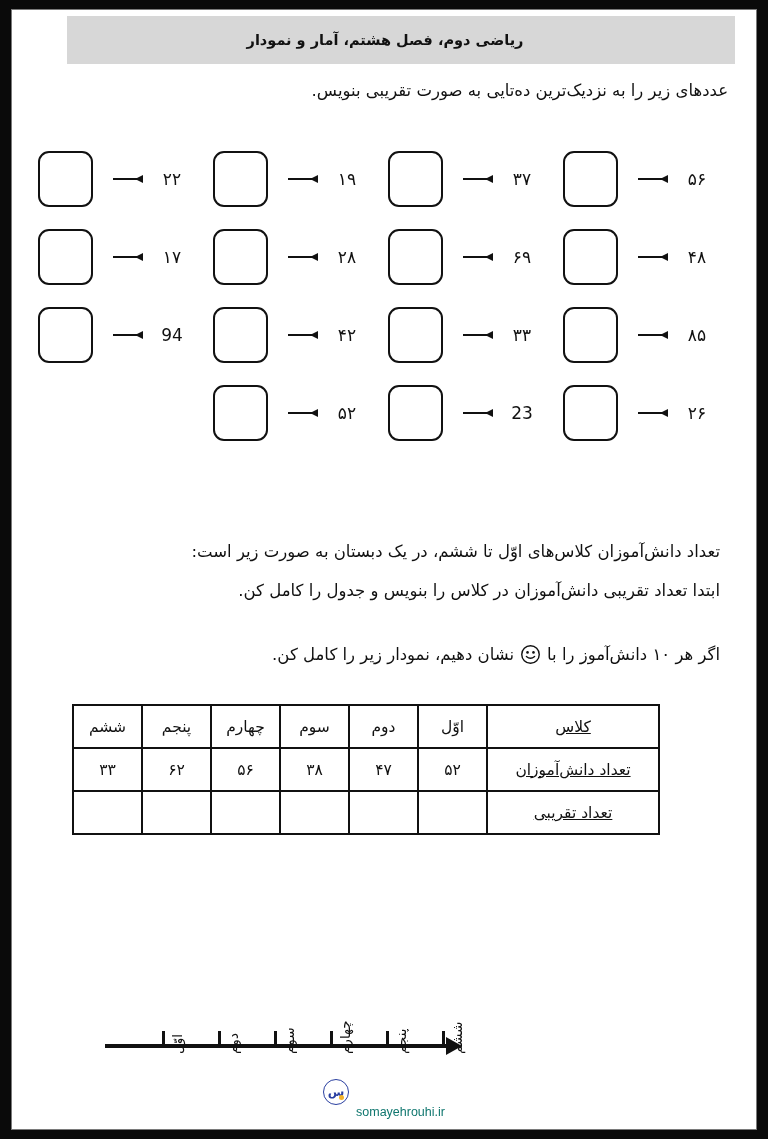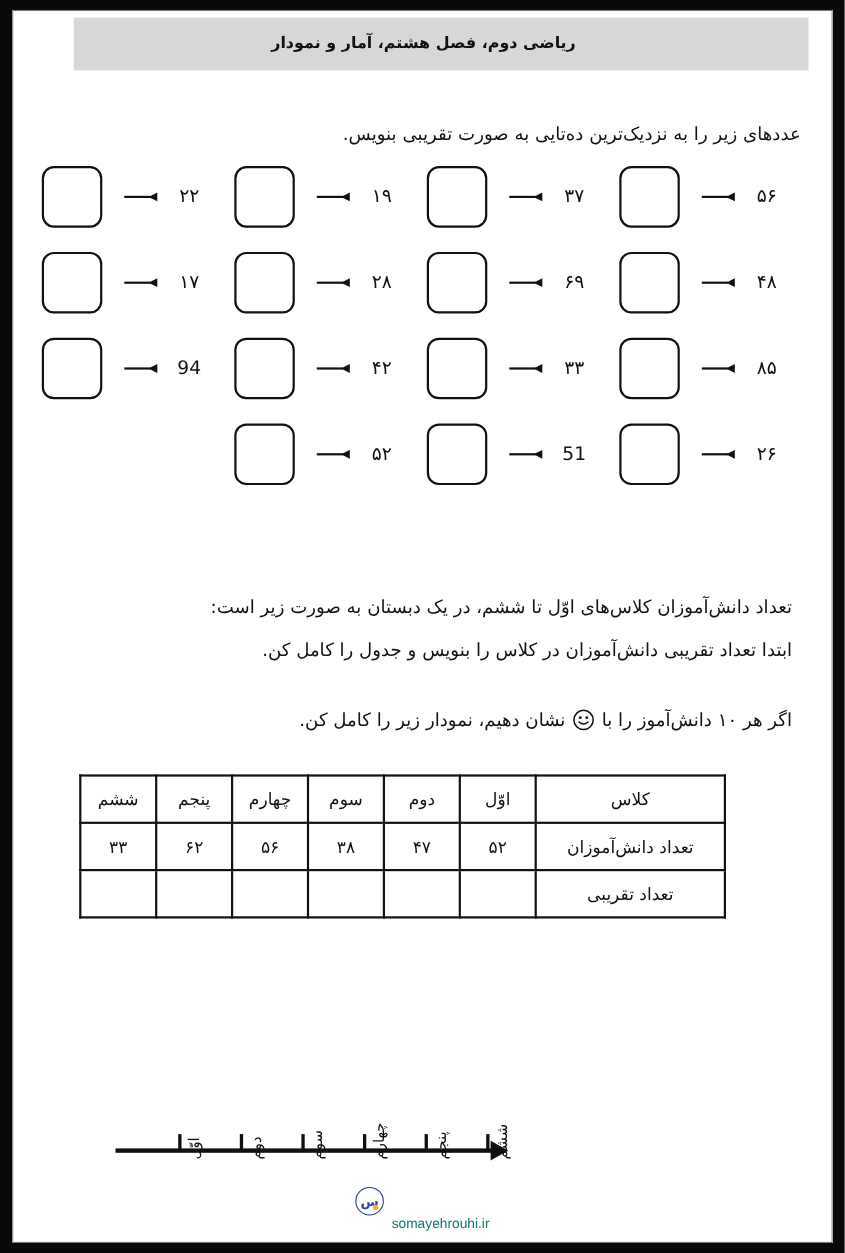--- a/index.html
+++ b/index.html
@@ -54,21 +54,21 @@
   }
 
   
   .instr {
     position: absolute;
     font-size: 16.5px;
     color: #111;
     white-space: nowrap;
     font-weight: normal;
   }
-  .instr-1 { top: 102px; right: 28px; }
+  .instr-1 { top: 71px; right: 28px; }
   .instr-2 { top: 532px; right: 36px; }
   .instr-3 { top: 571px; right: 36px; }
   .instr-4 { top: 634px; right: 36px; display: flex; align-items: center; gap: 6px; }
 
   .smiley {
     display: inline-block;
     width: 21px;
     height: 21px;
     vertical-align: middle;
   }
@@ -148,20 +148,21 @@
     text-align: center;
     vertical-align: middle;
     font-size: 15.5px;
     font-weight: normal;
     color: #111;
     padding: 0 4px;
   }
   table.data .rowlabel {
     width: 172px;
     font-size: 15.5px;
+    text-decoration: underline;
   }
   table.data .datacell { width: 69px; }
   table.data .empty { }
 
   
   .axis-area {
     position: absolute;
     top: 1004px;
     right: 0;
     left: 0;
@@ -323,21 +324,21 @@
           <span class="num">94</span>
           <span class="arrow"></span>
           <span class="answer-box"></span>
         </div>
         <div class="cell">
           <span class="num">۲۶</span>
           <span class="arrow"></span>
           <span class="answer-box"></span>
         </div>
         <div class="cell">
-          <span class="num">51</span>
+          <span class="num">23</span>
           <span class="arrow"></span>
           <span class="answer-box"></span>
         </div>
         <div class="cell">
           <span class="num">۵۲</span>
           <span class="arrow"></span>
           <span class="answer-box"></span>
         </div>
       </div>
 

